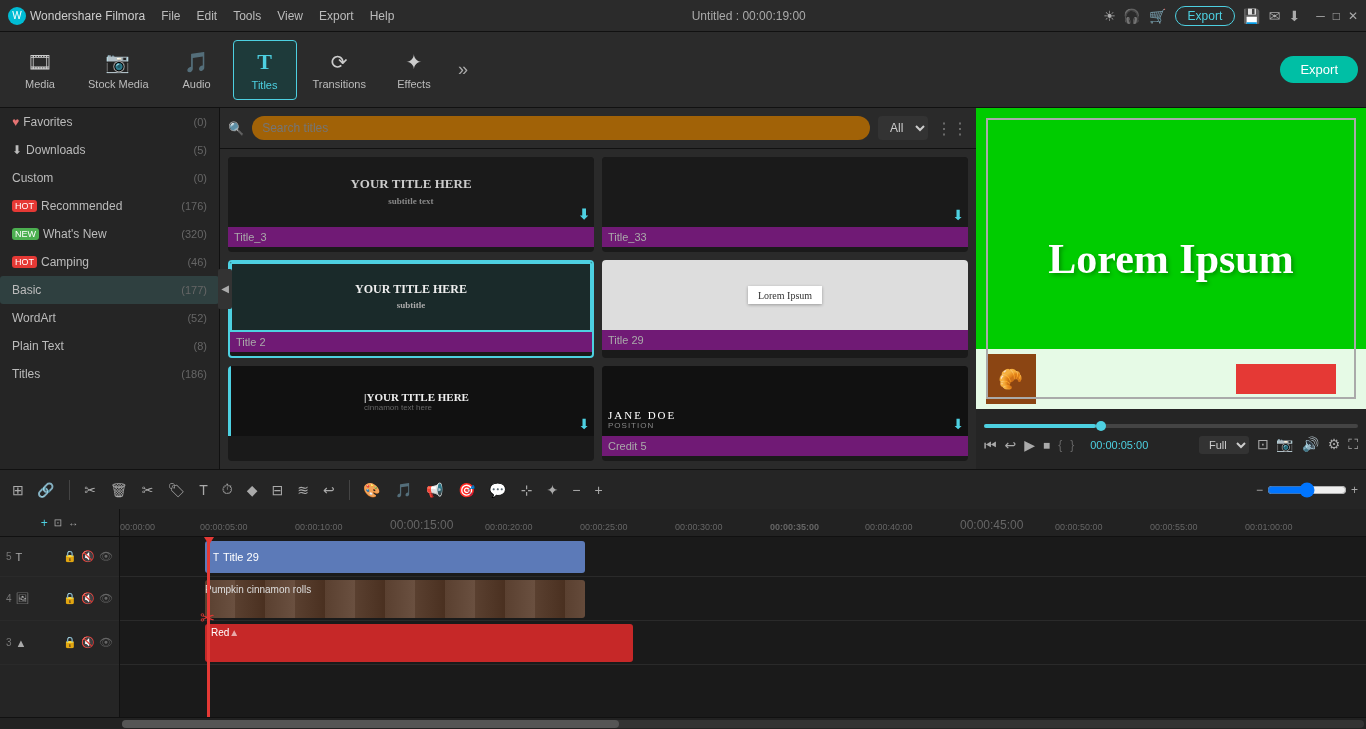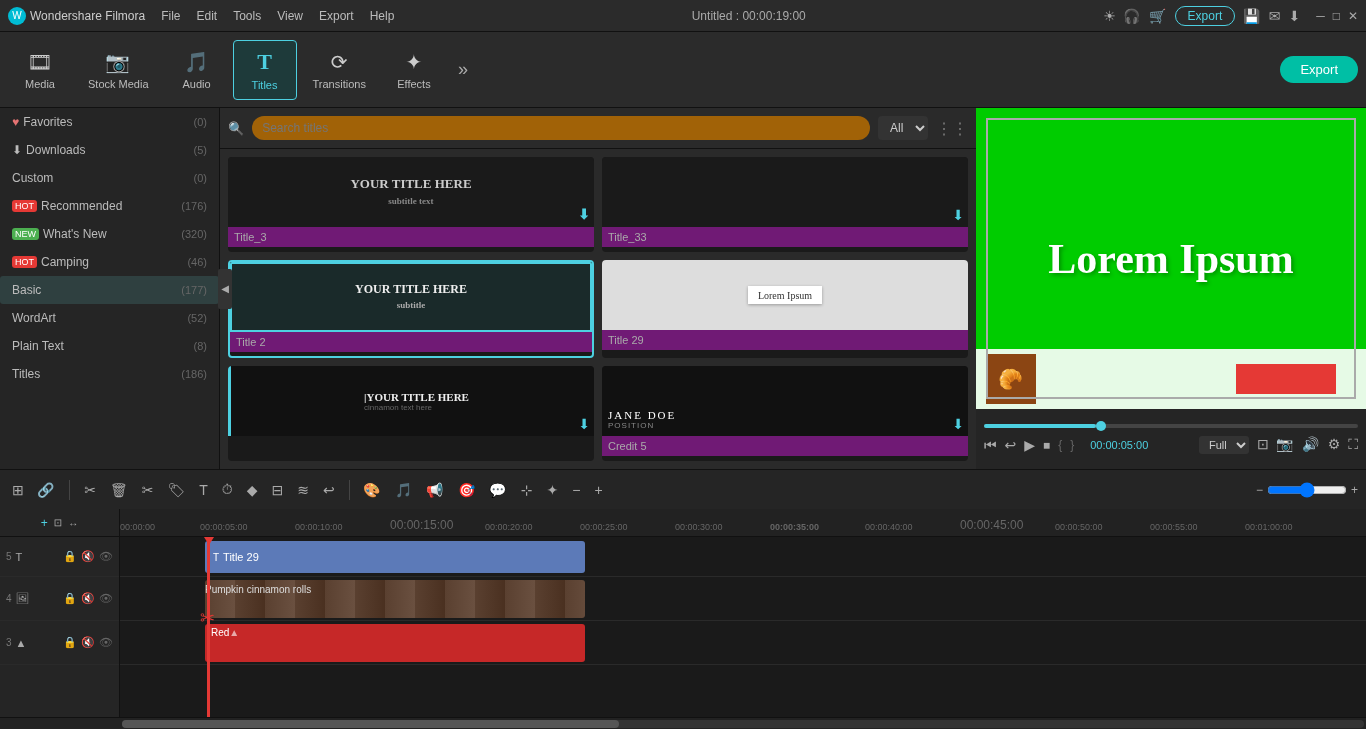--- a/index.html
+++ b/index.html
@@ -446,21 +446,21 @@
           </div>
         </div>
 
         <div style="height:44px; position:relative; border-bottom:1px solid #2a2a2a;">
           <div style="position:absolute; left:85px; top:3px; width:380px; height:38px; border-radius:3px; overflow:hidden; cursor:pointer; background:repeating-linear-gradient(90deg,#5a4030 0px,#6a5040 30px,#5a4030 30px,#4a3020 60px);">
             <span style="font-size:10px;color:#ddd;padding:4px 0;display:block;">Pumpkin cinnamon rolls</span>
           </div>
         </div>
 
         <div style="height:44px; position:relative; border-bottom:1px solid #2a2a2a;">
-          <div style="position:absolute; left:85px; top:3px; width:380px; height:38px; background:#c62828; border-radius:3px; display:flex; flex-direction:row; padding:3px 6px; cursor:pointer;">
+          <div style="position:absolute; left:85px; top:3px; width:428px; height:38px; background:#c62828; border-radius:3px; display:flex; flex-direction:row; padding:3px 6px; cursor:pointer;">
             <span style="font-size:10px;color:#fff;">Red</span>
             <span style="font-size:10px;color:rgba(255,255,255,0.6);">▲</span>
           </div>
         </div>
 
         <div style="position:absolute; top:0; bottom:0; left:88px; width:2px; background:#e53935; z-index:20; pointer-events:none;">
           <div style="width:0;height:0;border-left:5px solid transparent;border-right:5px solid transparent;border-top:8px solid #e53935;position:absolute;top:0;left:-4px;"></div>
 
           <div style="position:absolute;top:0;left:-1px;width:2px;height:100%;background:#e53935;"></div>
         </div>

